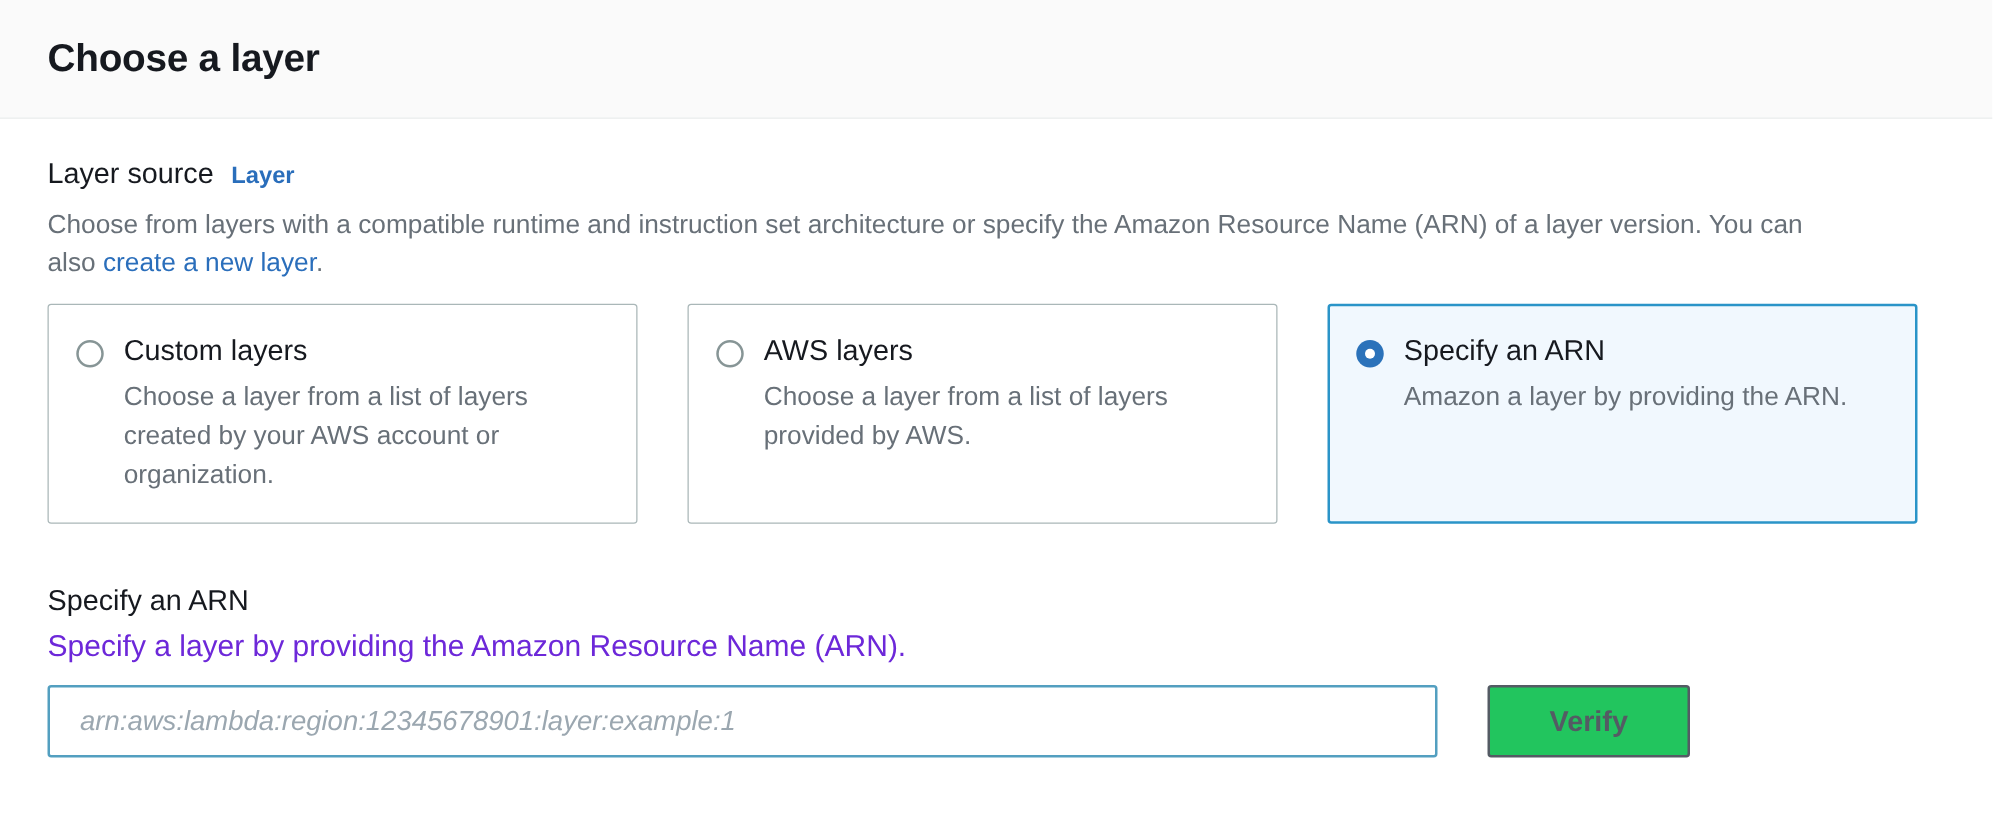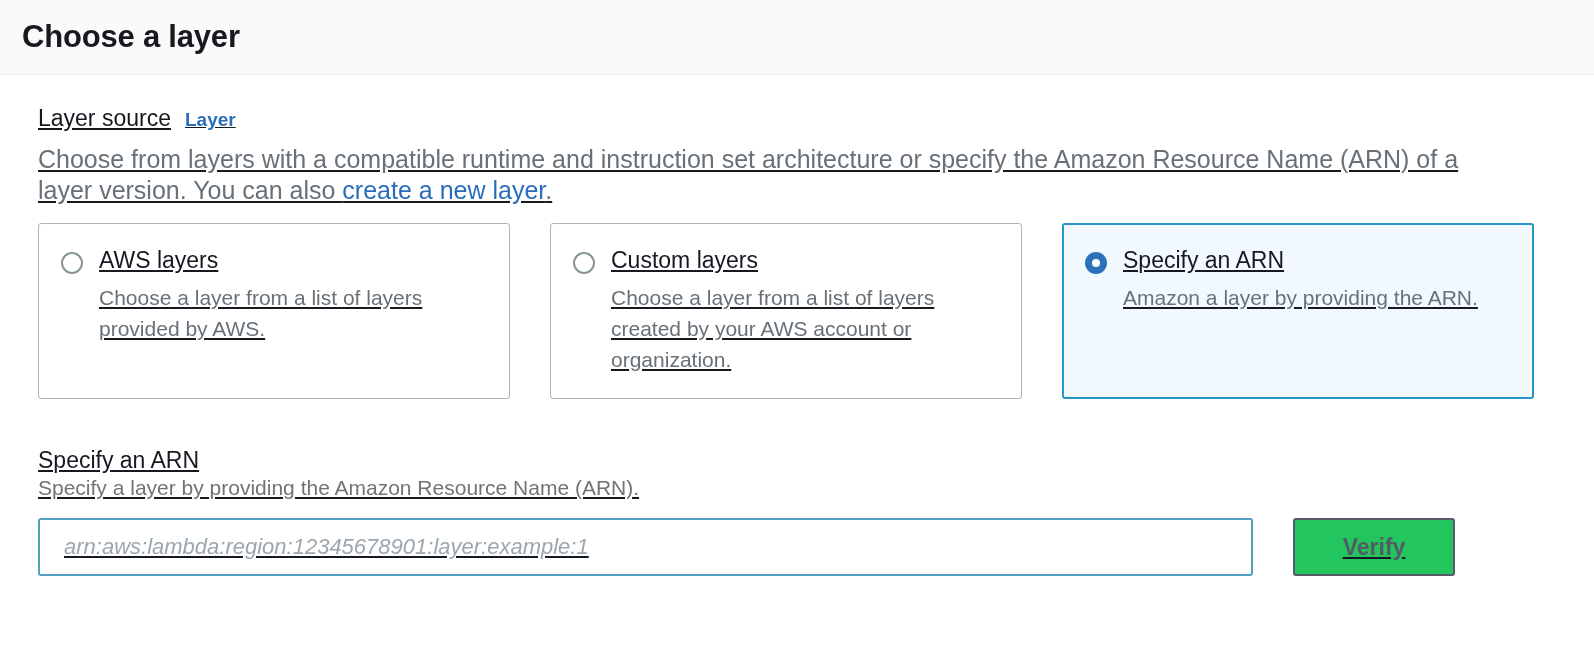--- a/index.html
+++ b/index.html
@@ -17,40 +17,39 @@
   }
   .panel {
     width: 1594px;
     height: 666px;
     background: #ffffff;
     position: relative;
   }
 
   
   .panel-header {
-    height: 75px;
+    height: 95px;
     background: #fafafa;
     border-bottom: 1px solid #eaeded;
     box-sizing: border-box;
     display: flex;
     align-items: center;
-    padding: 0 22px;
+    padding: 0 38px;
   }
   .panel-title {
     font-size: 31px;
     font-weight: bold;
     letter-spacing: -0.2px;
     color: #16191f;
     margin: 0;
   }
 
   
   .panel-body {
     padding: 30px 38px 0 38px;
-    text-decoration: underline;
   }
 
   .field-label-row {
     display: flex;
     align-items: baseline;
     gap: 14px;
   }
   .field-label {
     font-size: 23px;
     color: #16191f;
@@ -58,21 +57,21 @@
   }
   .info-link {
     font-size: 19px;
     font-weight: bold;
     color: #2a6ebb;
     text-decoration: none;
     cursor: pointer;
   }
   .field-description {
     margin-top: 11px;
-    font-size: 25px;
+    font-size: 21px;
     line-height: 31px;
     color: #687078;
     max-width: 1440px;
   }
   .inline-link {
     color: #2a6ebb;
     text-decoration: none;
     cursor: pointer;
   }
 
@@ -145,33 +144,33 @@
   
   .arn-section {
     margin-top: 48px;
   }
   .arn-heading {
     font-size: 23px;
     color: #16191f;
     line-height: 1.2;
   }
   .arn-subtext {
-    margin-top: 0;
-    font-size: 21px;
+    margin-top: 10px;
+    font-size: 24px;
     line-height: 28px;
-    color: #737373;
+    color: #6d28d9;
   }
   .arn-row {
     margin-top: 16px;
     display: flex;
     align-items: flex-start;
     gap: 40px;
   }
   .arn-input {
-    width: 1215px;
+    width: 1112px;
     height: 58px;
     box-sizing: border-box;
     border: 2px solid #539fc0;
     border-radius: 3px;
     background: #ffffff;
     font-family: "Liberation Sans", sans-serif;
     font-size: 22px;
     font-style: italic;
     color: #16191f;
     padding: 0 0 0 24px;
@@ -211,37 +210,37 @@
     <div class="field-label-row">
       <span class="field-label">Layer source</span>
       <a class="info-link">Layer</a>
     </div>
 
     <div class="field-description">
       <span>Choose from layers with a compatible runtime and instruction set architecture or specify the Amazon Resource Name (ARN) of a layer version. You can also </span><a class="inline-link">create a new layer</a><span>.</span>
     </div>
 
     <div class="tiles">
+
+      <div class="tile">
+        <span class="radio-outer"></span>
+        <span class="tile-text">
+          <span class="tile-title">Custom layers</span>
+          <span class="tile-desc">Choose a layer from a list of layers created by your AWS account or organization.</span>
+        </span>
+      </div>
 
       <div class="tile">
         <span class="radio-outer"></span>
         <span class="tile-text">
           <span class="tile-title">AWS layers</span>
           <span class="tile-desc">Choose a layer from a list of layers provided by AWS.</span>
         </span>
       </div>
 
-      <div class="tile">
-        <span class="radio-outer"></span>
-        <span class="tile-text">
-          <span class="tile-title">Custom layers</span>
-          <span class="tile-desc">Choose a layer from a list of layers created by your AWS account or organization.</span>
-        </span>
-      </div>
-
       <div class="tile selected">
         <span class="radio-outer"></span>
         <span class="tile-text">
           <span class="tile-title">Specify an ARN</span>
           <span class="tile-desc">Amazon a layer by providing the ARN.</span>
         </span>
       </div>
 
     </div>
 

